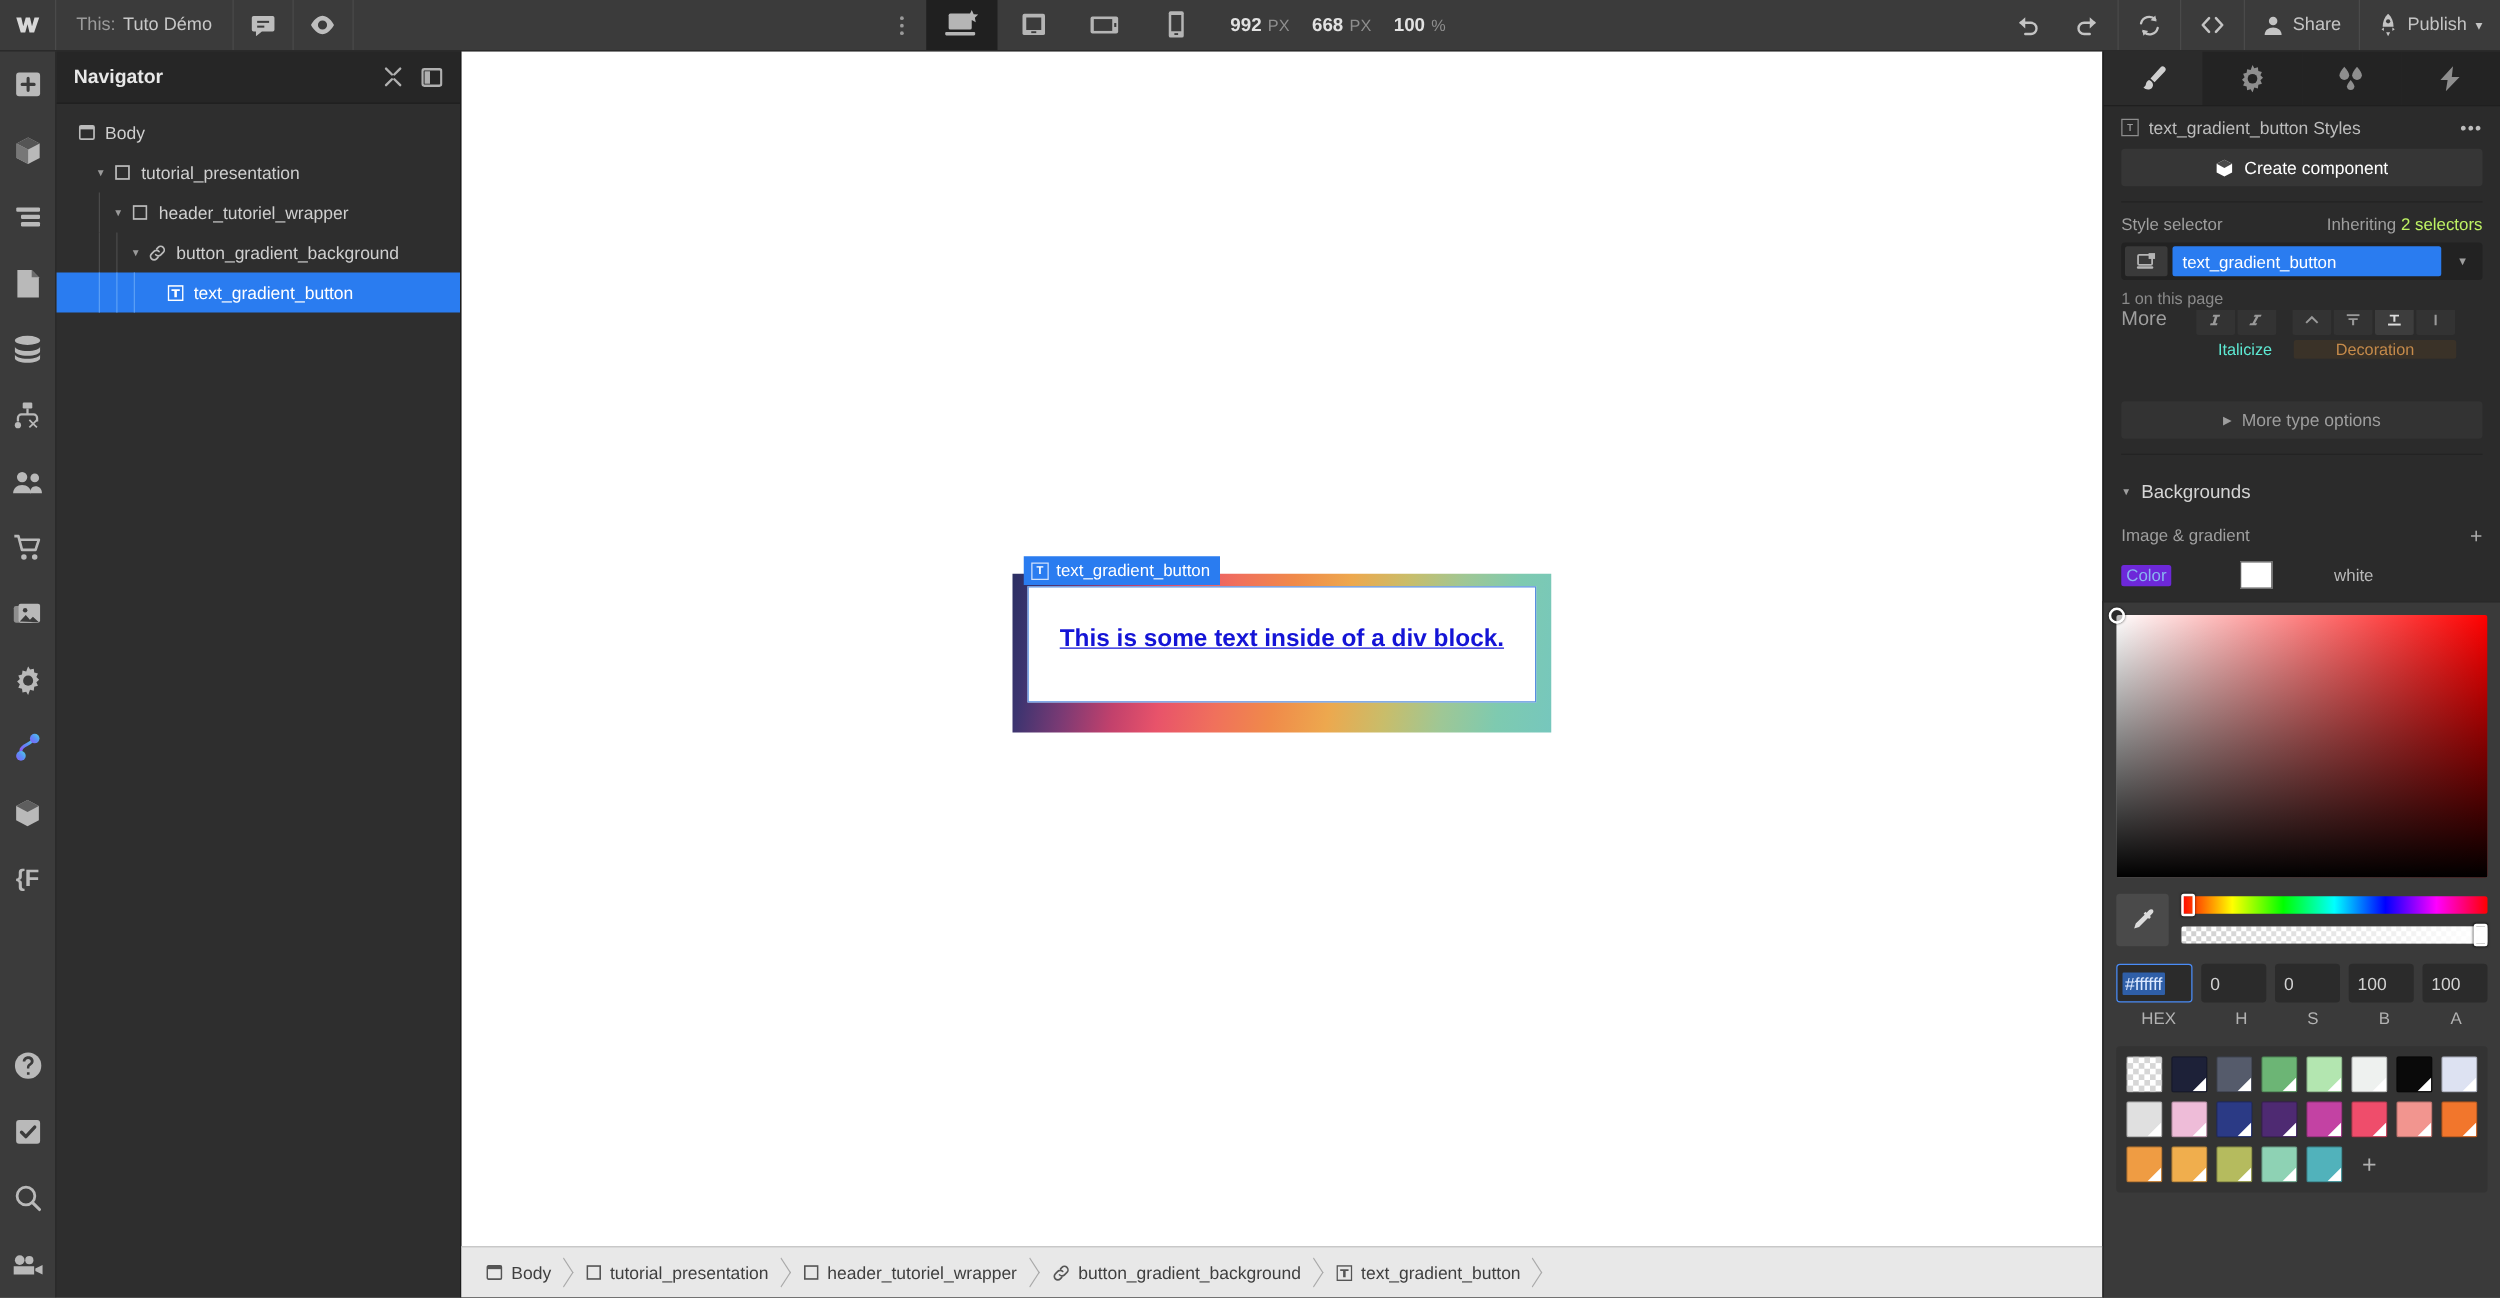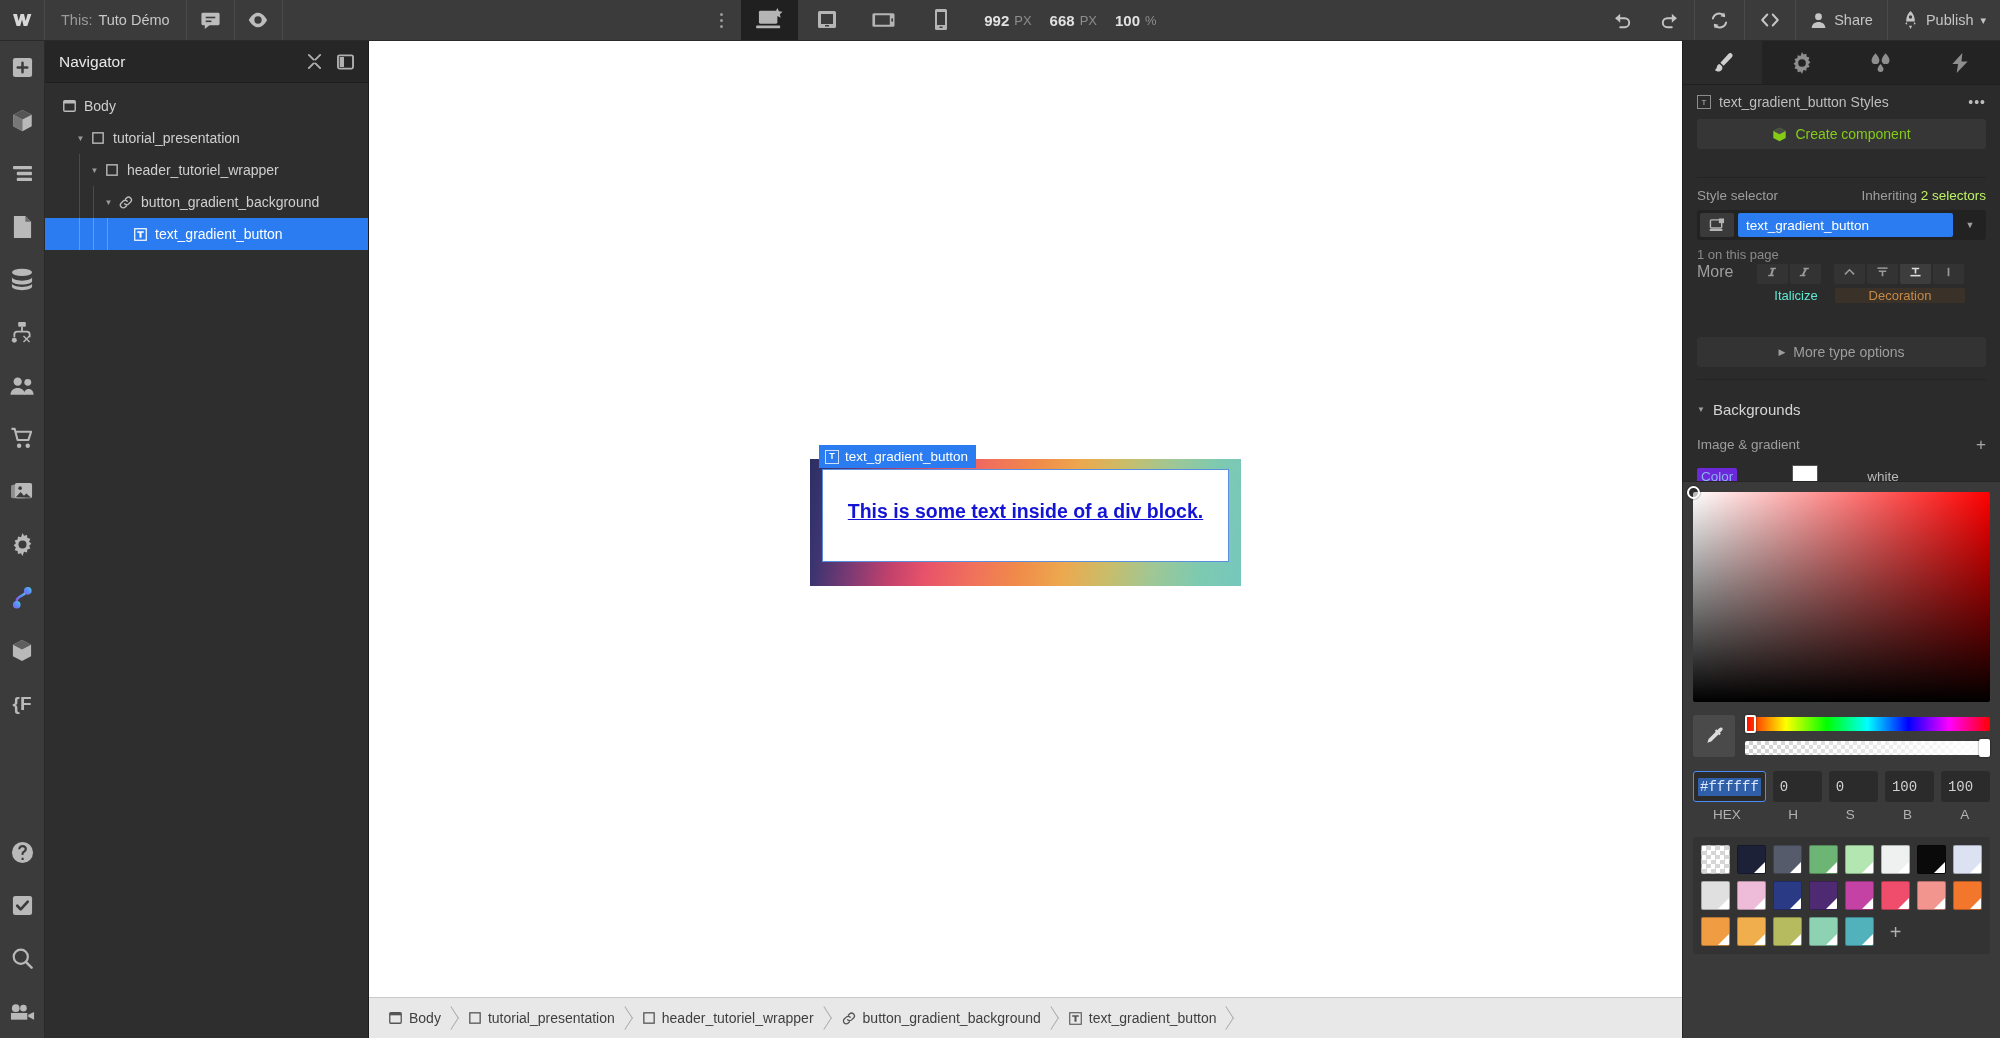--- a/index.html
+++ b/index.html
@@ -69,21 +69,21 @@
 
   
   .nav-panel {
     position: absolute; top: 41px; left: 45px; width: 324px; height: 997px;
     background: #2e2e2e; border-right: 1px solid #1c1c1c; z-index: 20;
   }
   .nav-head {
     height: 42px; display: flex; align-items: center; padding: 0 14px;
     background: #262626; border-bottom: 1px solid #1f1f1f;
   }
-  .nav-title { color: #e8e8e8; font-size: 15.5px; font-weight: normal; flex: 1; }
+  .nav-title { color: #e8e8e8; font-size: 15.5px; font-weight: bold; flex: 1; }
   .nav-hico { color: #b0b0b0; margin-left: 14px; display: flex; align-items: center; }
   .tree { padding-top: 7px; }
   .trow {
     height: 32px; display: flex; align-items: center;
     color: #cfcfcf; font-size: 14px; position: relative; white-space: nowrap;
   }
   .trow.sel { background: #2a7cf0; color: #fff; }
   .tarrow {
     width: 15px; display: inline-flex; align-items: center; justify-content: center;
     color: #9a9a9a; font-size: 8px; flex: none;
@@ -168,21 +168,21 @@
   }
   .sq-ico {
     width: 14px; height: 14px; border: 1px solid #8d8d8d; font-size: 8px;
     display: flex; align-items: center; justify-content: center; color: #bbb;
     flex: none;
   }
   .styles-head .grow { flex: 1; }
   .btn-comp {
     height: 30px; background: #363636; border-radius: 3px;
     display: flex; align-items: center; justify-content: center; gap: 8px;
-    color: #84cc16; font-size: 14px; margin-bottom: 28px;
+    color: #ffffff; font-size: 14px; margin-bottom: 12px;
   }
   .hr { height: 1px; background: #232323; margin: 0 0 10px; }
   .lblrow { display: flex; align-items: center; font-size: 13.5px; margin-bottom: 7px; }
   .lbl { color: #9e9e9e; }
   .lblrow .grow { flex: 1; }
   .inherit { color: #9e9e9e; }
   .inherit b { color: #bef264; font-weight: normal; }
   .selrow { display: flex; align-items: center; gap: 4px; height: 30px; background: #222; border-radius: 3px; padding: 3px; }
   .selbadge {
     width: 34px; height: 24px; background: #3a3a3a; border-radius: 2px;
@@ -260,21 +260,21 @@
       repeating-conic-gradient(#cfcfcf 0% 25%, #ffffff 0% 50%) 0 0/8px 8px;
   }
   .sl-handle {
     position: absolute; top: -2px; width: 11px; height: 18px;
     border: 2px solid #fff; border-radius: 2px; box-shadow: 0 0 2px rgba(0,0,0,.7);
   }
   .fields { display: flex; gap: 7px; margin-top: 14px; }
   .fld {
     height: 31px; background: #2b2b2b; border-radius: 3px;
     display: flex; align-items: center; padding: 0 7px;
-    color: #d2d2d2; font-size: 14px; font-family: Liberation Mono, monospace;
+    color: #d2d2d2; font-size: 14px;
   }
   .fld.hex { flex: 1.35; border: 1px solid #4a8cf7; padding: 0 4px; }
   .fld.hex span { background: #2f5fa8; color: #dbe8ff; padding: 1px 2px; border-radius: 1px; }
   .fld.num { flex: 1; justify-content: flex-start; }
   .flabels { display: flex; gap: 7px; margin-top: 5px; }
   .flab { text-align: center; color: #b2b2b2; font-size: 13.5px; }
   .flab.hex { flex: 1.35; }
   .flab.num { flex: 1; }
   .sw-grid {
     margin-top: 15px; background: #333; border-radius: 3px; padding: 8px;

